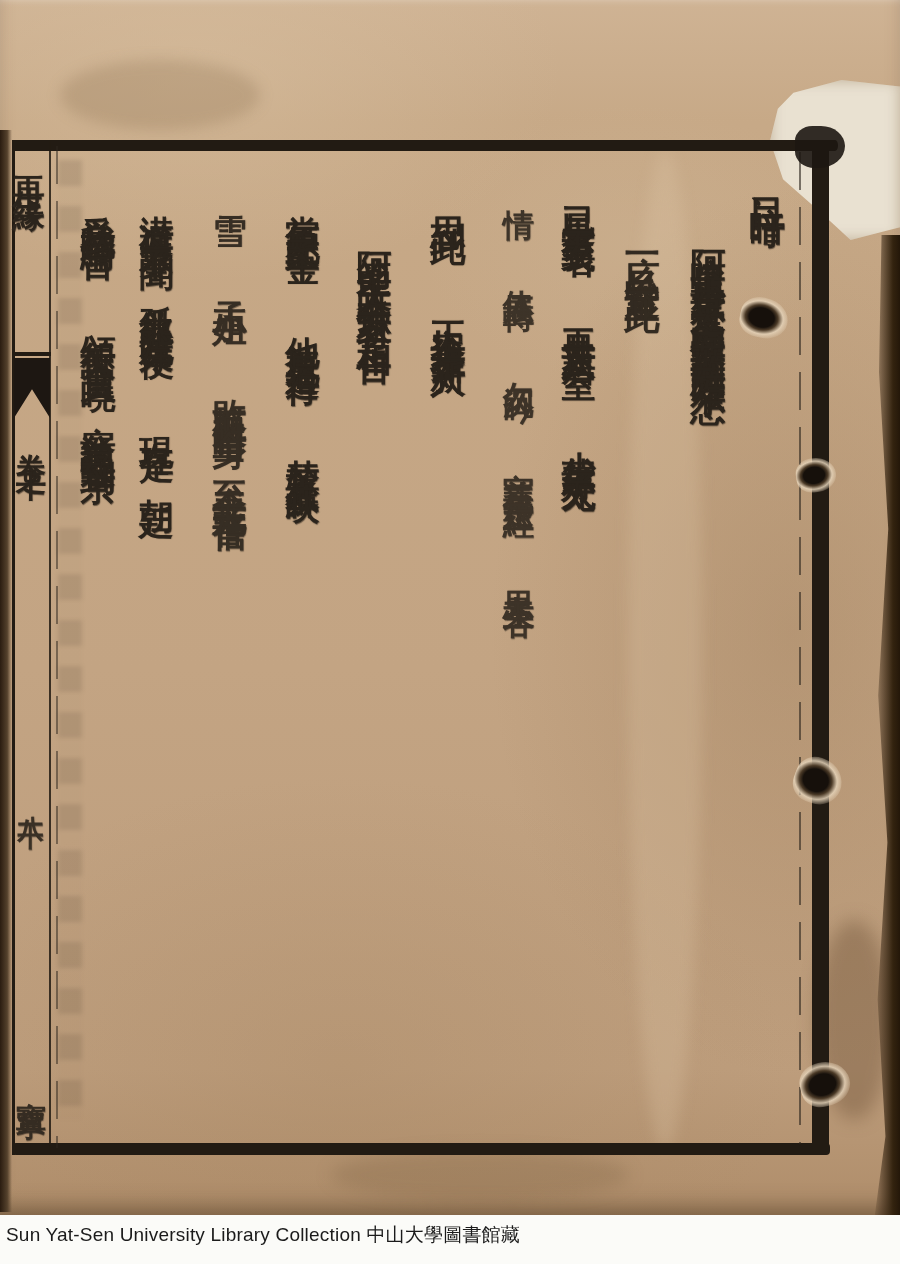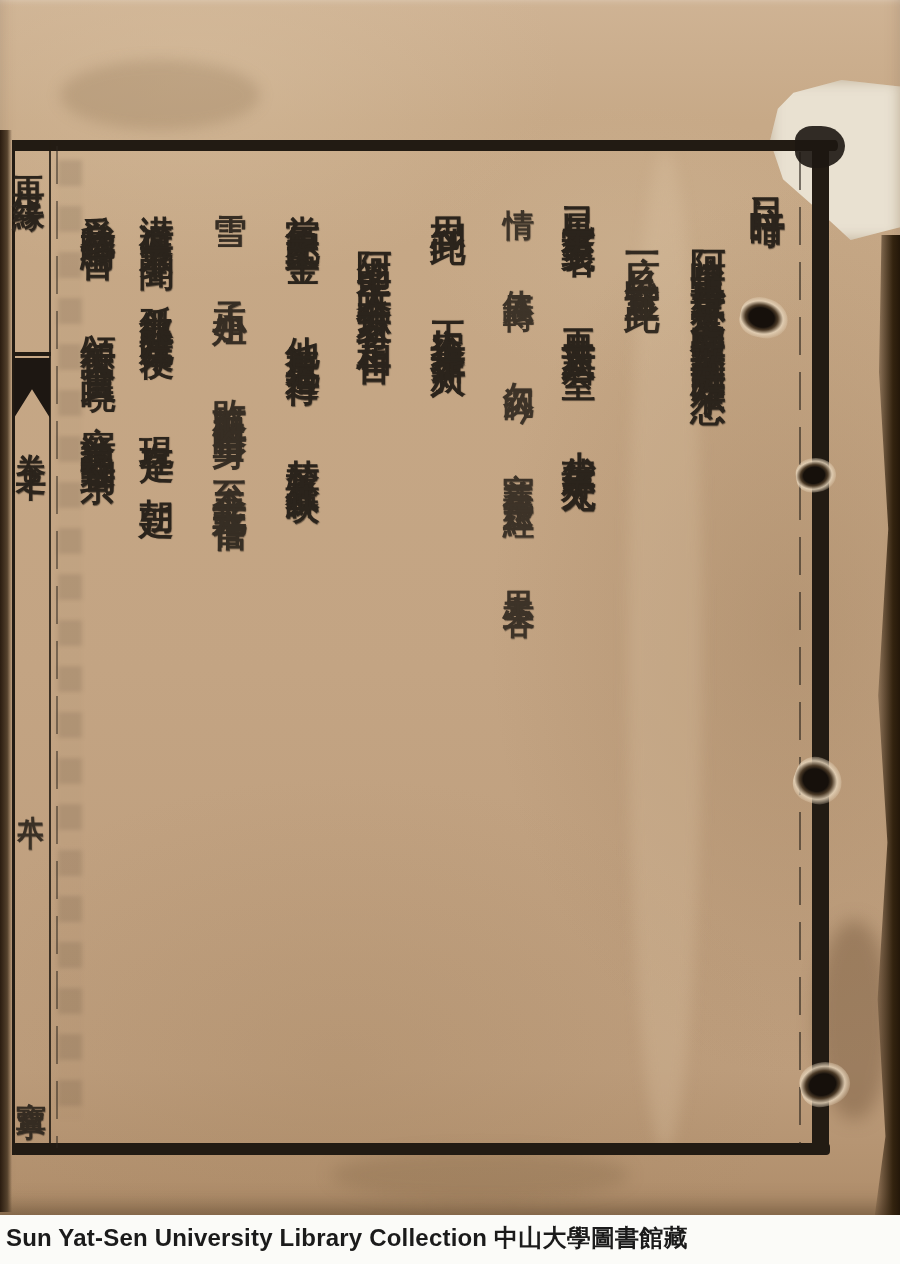--- a/index.html
+++ b/index.html
@@ -69,21 +69,21 @@
     border-radius:46% 58% 52% 44%;}
   .hole.h1{left:740px;top:298px;width:48px;height:40px;transform:rotate(12deg);}
   .hole.h2{left:796px;top:458px;width:40px;height:34px;transform:rotate(-8deg);}
   .hole.h3{left:794px;top:758px;width:48px;height:46px;transform:rotate(20deg);}
   .hole.h4{left:800px;top:1062px;width:50px;height:44px;transform:rotate(-15deg);}
   .corner-blob{position:absolute;left:795px;top:126px;width:50px;height:42px;background:#1d1712;
     border-radius:40% 55% 60% 45%;opacity:.9;}
   
   .caption-bar{position:absolute;left:0;top:1215px;width:900px;height:49px;background:#fbfbf8;}
   .caption-text{position:absolute;left:6px;top:7px;font-family:"Liberation Sans", sans-serif;
-    font-size:24px;color:#1b1b1b;letter-spacing:0.2px;font-weight:bold;}
+    font-size:19px;color:#1b1b1b;letter-spacing:0.2px;}
 </style>
 </head>
 <body>
 
 <div class="scan">
   <div class="paper">
     <div class="stain s1"></div>
     <div class="stain s2"></div>
     <div class="stain s3"></div>
     <div class="stain s4"></div>

